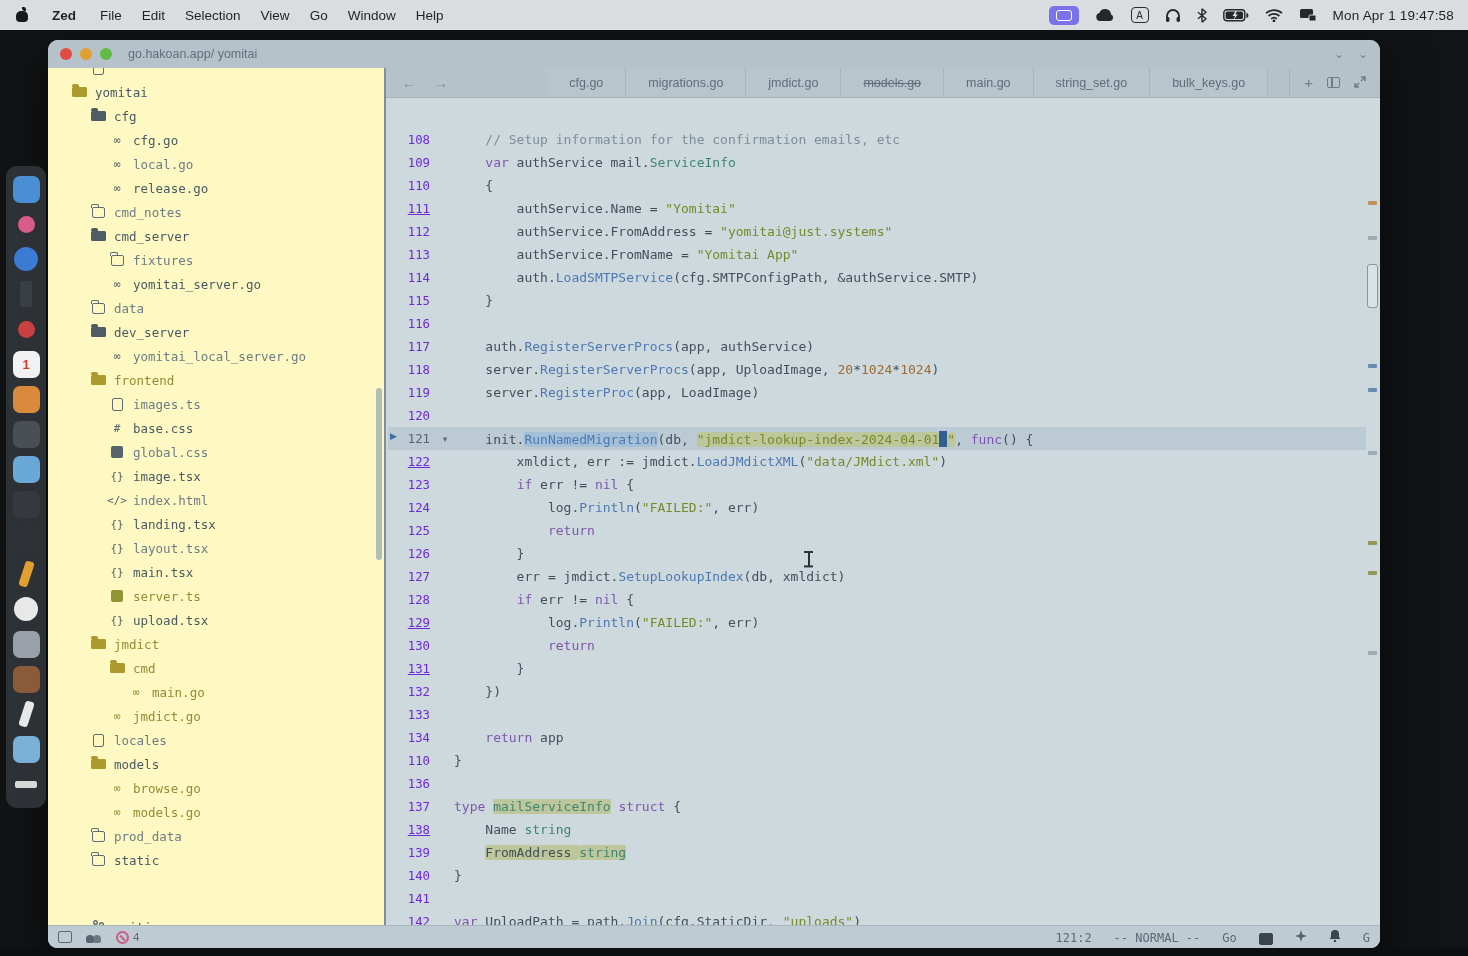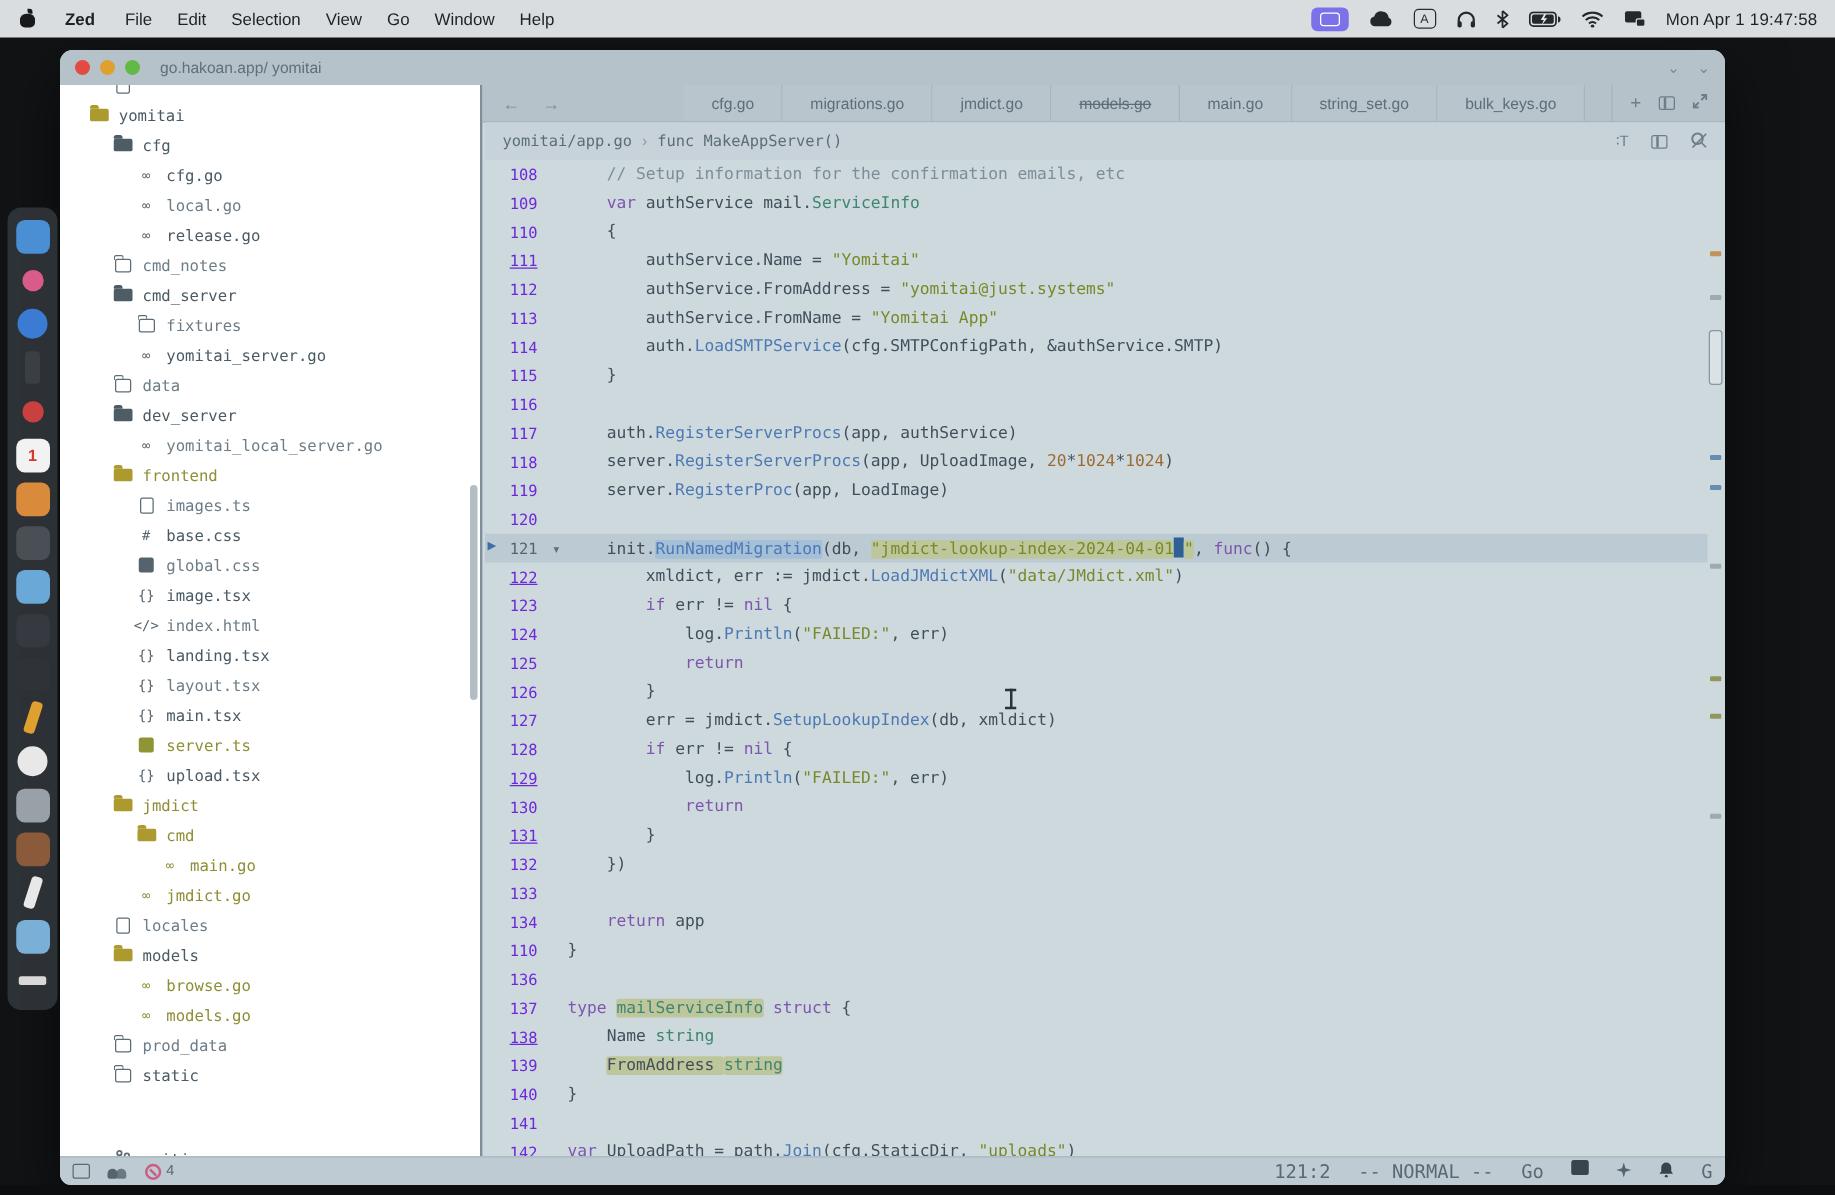--- a/index.html
+++ b/index.html
@@ -63,21 +63,21 @@
   .tab { display:flex; align-items:center; padding:0 22px; font-size:12.5px; color:#5e6e78;
     border-right:1px solid #a6b4bc; white-space:nowrap; background:#b9c5cd; }
   .tab.active { background:#ced9de; color:#3c4c56;margin-top:36px; }
   .tab.deleted .tab-label { text-decoration:line-through; }
   .tab-actions { display:flex; align-items:center; gap:14px; padding:0 14px; color:#6e7e88;
     border-left:1px solid #a6b4bc; font-size:15px; }
   .sq-ic { width:13px; height:11px; border:1.6px solid #6e7e88; border-radius:2px; position:relative; }
   .sq-ic::before { content:""; position:absolute; left:3px; top:0; bottom:0; width:1.6px; background:#6e7e88; }
 
   
-  .panel { position:absolute; left:0; top:28px; width:338px; bottom:23px; background:#ffffff;
+  .panel { position:absolute; left:0; top:28px; width:338px; bottom:23px; background:#fef9c3;
     overflow:hidden; border-right:2px solid #7f8e98; }
   .tree { position:absolute; left:0; top:0; right:0; }
   .trow { height:24px; display:flex; align-items:center; font-family:"DejaVu Sans Mono", monospace;
     font-size:12.5px; color:#4a5a64; white-space:nowrap; }
   .trow.cut { margin-top:-12px; }
   .trow.dim { color:#6d7d87; }
   .trow.goldlbl { color:#8f8e35; }
   .trow.selected { background:#aab7bf; }
   .ticon { width:18px; display:flex; align-items:center; justify-content:center; margin-right:7px; flex:0 0 auto; }
   .if-open { width:15px; height:10px; background:#4e5c66; border-radius:1.5px; position:relative; }
@@ -120,22 +120,22 @@
   .scrolltrack { position:absolute; right:0; top:30px; width:14px; bottom:0; }
   .sthumb { position:absolute; left:1px; width:11px; border:1px solid #8795a0;
     background:rgba(255,255,255,.25); border-radius:3px; }
   .smark { position:absolute; left:2px; width:9px; height:4px; border-radius:1px; opacity:.9; }
 
   
   .statusbar { position:absolute; left:0; bottom:0; right:0; height:23px; background:#bfcbd2;
     border-top:1px solid #a8b6be; display:flex; align-items:center; padding:0 10px;
     font-size:11.5px; color:#5a6a74; }
   .sb-left { display:flex; align-items:center; gap:14px; }
-  .sb-right { margin-left:auto; display:flex; align-items:flex-start; gap:22px;
-    font-family:"DejaVu Sans Mono", monospace; font-size:15px; }
+  .sb-right { margin-left:auto; display:flex; align-items:flex-end; gap:22px;
+    font-family:"DejaVu Sans Mono", monospace; font-size:12px; }
   .err-badge { display:flex; align-items:center; gap:4px; }
   .err-dot { width:13px; height:13px; border-radius:50%; border:2px solid #c95f84; position:relative; }
   .err-dot::before { content:""; position:absolute; left:1px; top:4px; width:7px; height:2px;
     background:#c95f84; transform:rotate(45deg); }
   .sb-ic { width:14px; height:12px; border:1.5px solid #5a6a74; border-radius:2px; }
   .sb-ic.fill { background:#3a444c; border-color:#3a444c; }
   .ppl { position:relative; width:16px; height:12px; }
   .ppl::before,.ppl::after { content:""; position:absolute; bottom:0; width:8px; height:8px;
     border-radius:50% 50% 2px 2px; background:#55656f; }
   .ppl::before { left:0; } .ppl::after { left:7px; opacity:.8; }
@@ -551,35 +551,20 @@
           <span class="ticon">
             <span class="if-file"></span>
           </span>
           <span>go.mod</span>
         </div>
       </div>
     <div class="panel-scroll"></div>
   </div>
 
   <div class="editor">
-    <div class="breadcrumb">
-      <span class="crumb">yomitai/app.go</span>
-      <span class="crumb-sep">›</span>
-      <span class="crumb">func MakeAppServer()</span>
-      <div class="bc-icons">
-        <span style="font-size:12px;">∶T</span>
-        <span class="sq-ic" style="border-color:#6e7e88;"></span>
-        <span>
-          <svg width="14" height="14" viewBox="0 0 14 14">
-              <circle cx="6" cy="6" r="4.2" fill="none" stroke="#6e7e88" stroke-width="1.6"></circle>
-              <path d="m9.4 9.4 3.4 3.4M2 13 13 2" stroke="#6e7e88" stroke-width="1.4"></path>
-            </svg>
-        </span>
-      </div>
-    </div>
     <div class="code-wrap" id="code">
         <div class="code-line">
           <span class="lnum">108</span>
           <span class="fold"></span>
           <span class="ltext"><span>    </span><span class="cm">// Setup information for the confirmation emails, etc</span></span>
         </div>
         <div class="code-line">
           <span class="lnum">109</span>
           <span class="fold"></span>
           <span class="ltext"><span>    </span><span class="kw">var</span><span> authService mail.</span><span class="tp">ServiceInfo</span></span>

